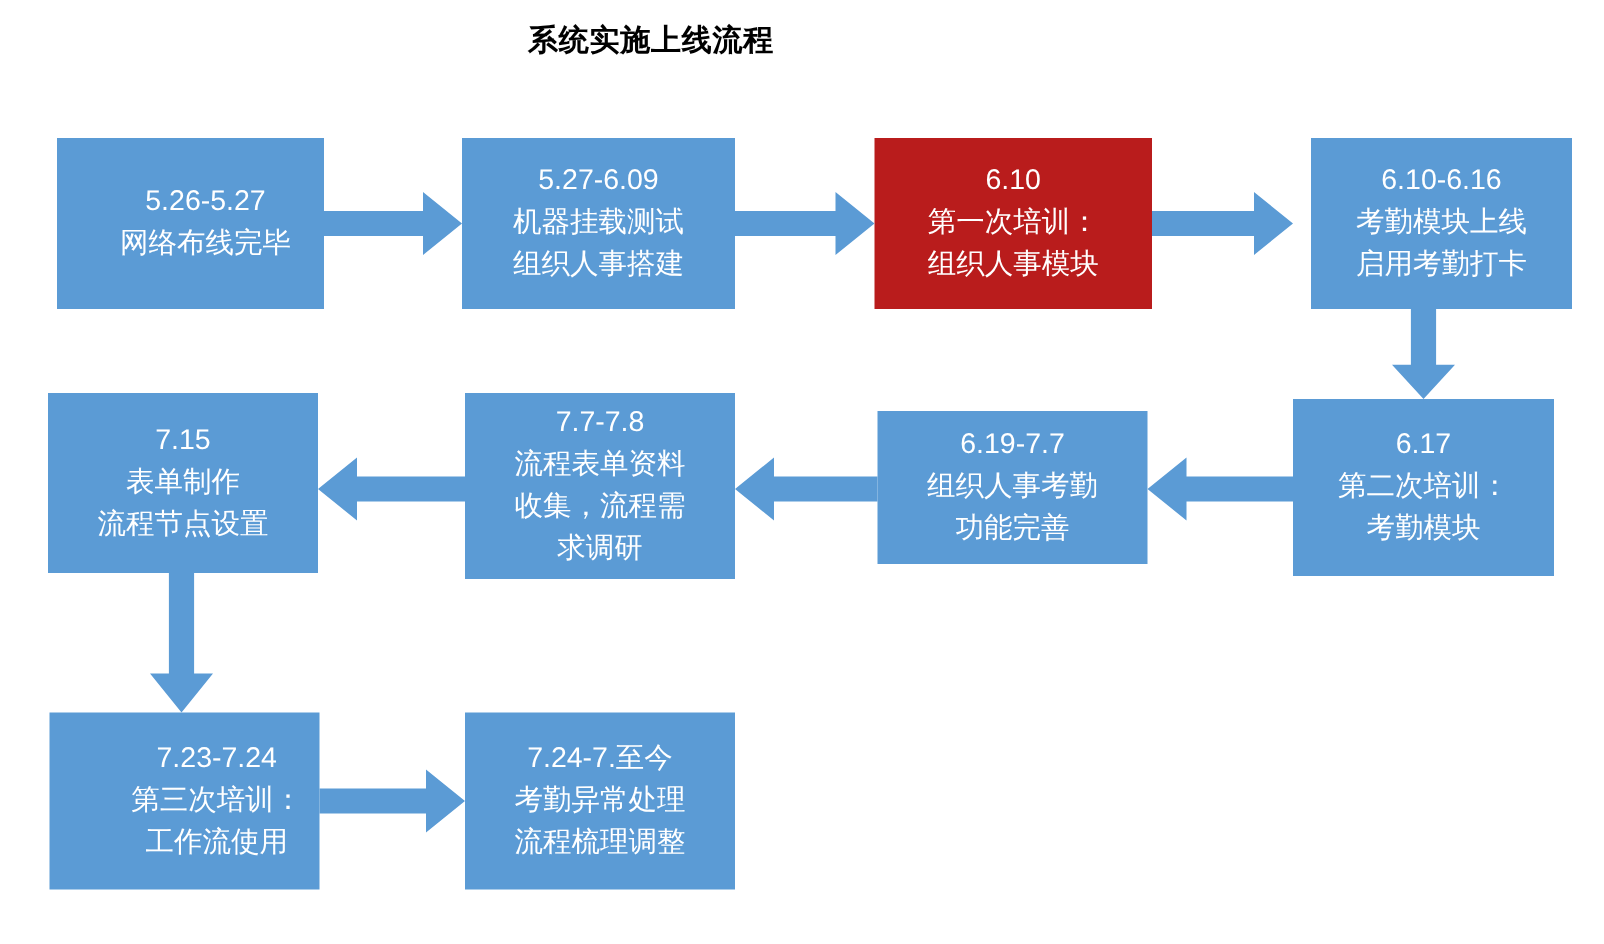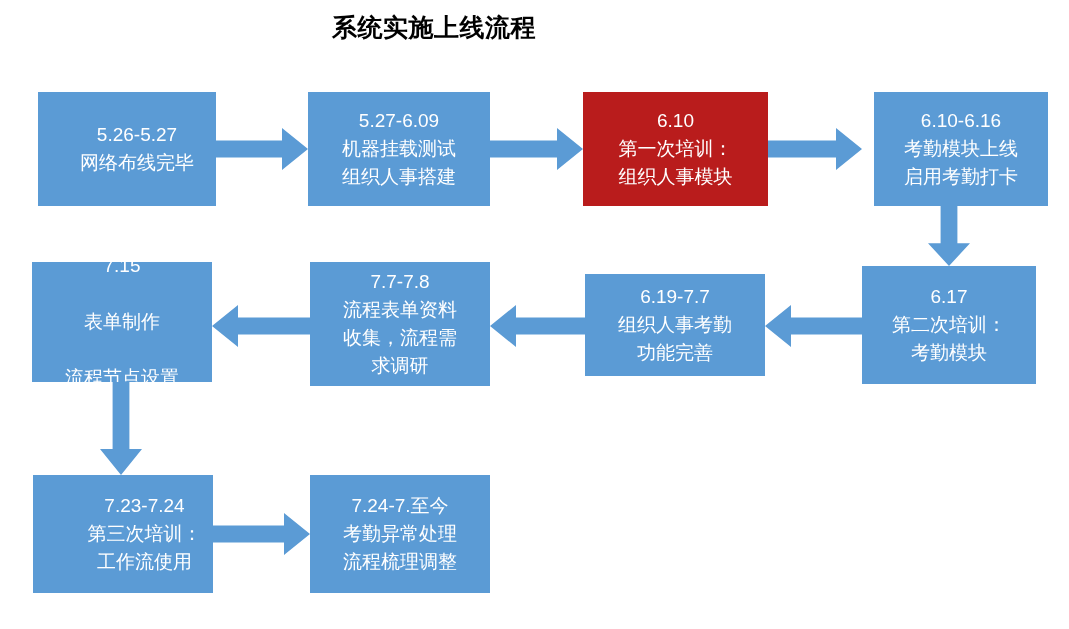--- a/index.html
+++ b/index.html
@@ -16,21 +16,21 @@
     height: 629px;
     background: #ffffff;
     overflow: hidden;
   }
   #chart-title {
     position: absolute;
     left: 0;
     top: 12px;
     width: 868px;
     text-align: center;
-    font-size: 25px;
+    font-size: 20px;
     font-weight: bold;
     color: #000000;
     letter-spacing: 0.5px;
     line-height: 30px;
   }
   .node {
     position: absolute;
     background: #5b9bd5;
     color: #ffffff;
     display: flex;
@@ -89,21 +89,21 @@
         <span class="ln">6.19-7.7</span>
         <span class="ln">组织人事考勤</span>
         <span class="ln">功能完善</span>
       </div>
       <div class="node" style="left: 310px; top: 262px; width: 180px; height: 124px; background: rgb(91, 155, 213); color: rgb(255, 255, 255);">
         <span class="ln">7.7-7.8</span>
         <span class="ln">流程表单资料</span>
         <span class="ln">收集，流程需</span>
         <span class="ln">求调研</span>
       </div>
-      <div class="node" style="left: 32px; top: 262px; width: 180px; height: 120px; background: rgb(91, 155, 213); color: rgb(255, 255, 255); gap: 28px;">
+      <div class="node" style="left: 32px; top: 262px; width: 180px; height: 120px; background: rgb(91, 155, 213); color: rgb(255, 255, 255);">
         <span class="ln">7.15</span>
         <span class="ln">表单制作</span>
         <span class="ln">流程节点设置</span>
       </div>
       <div class="node" style="left: 33px; top: 475px; width: 180px; height: 118px; background: rgb(91, 155, 213); color: rgb(255, 255, 255); padding-left: 47px;">
         <span class="ln">7.23-7.24</span>
         <span class="ln">第三次培训：</span>
         <span class="ln">工作流使用</span>
       </div>
       <div class="node" style="left: 310px; top: 475px; width: 180px; height: 118px; background: rgb(91, 155, 213); color: rgb(255, 255, 255);">

